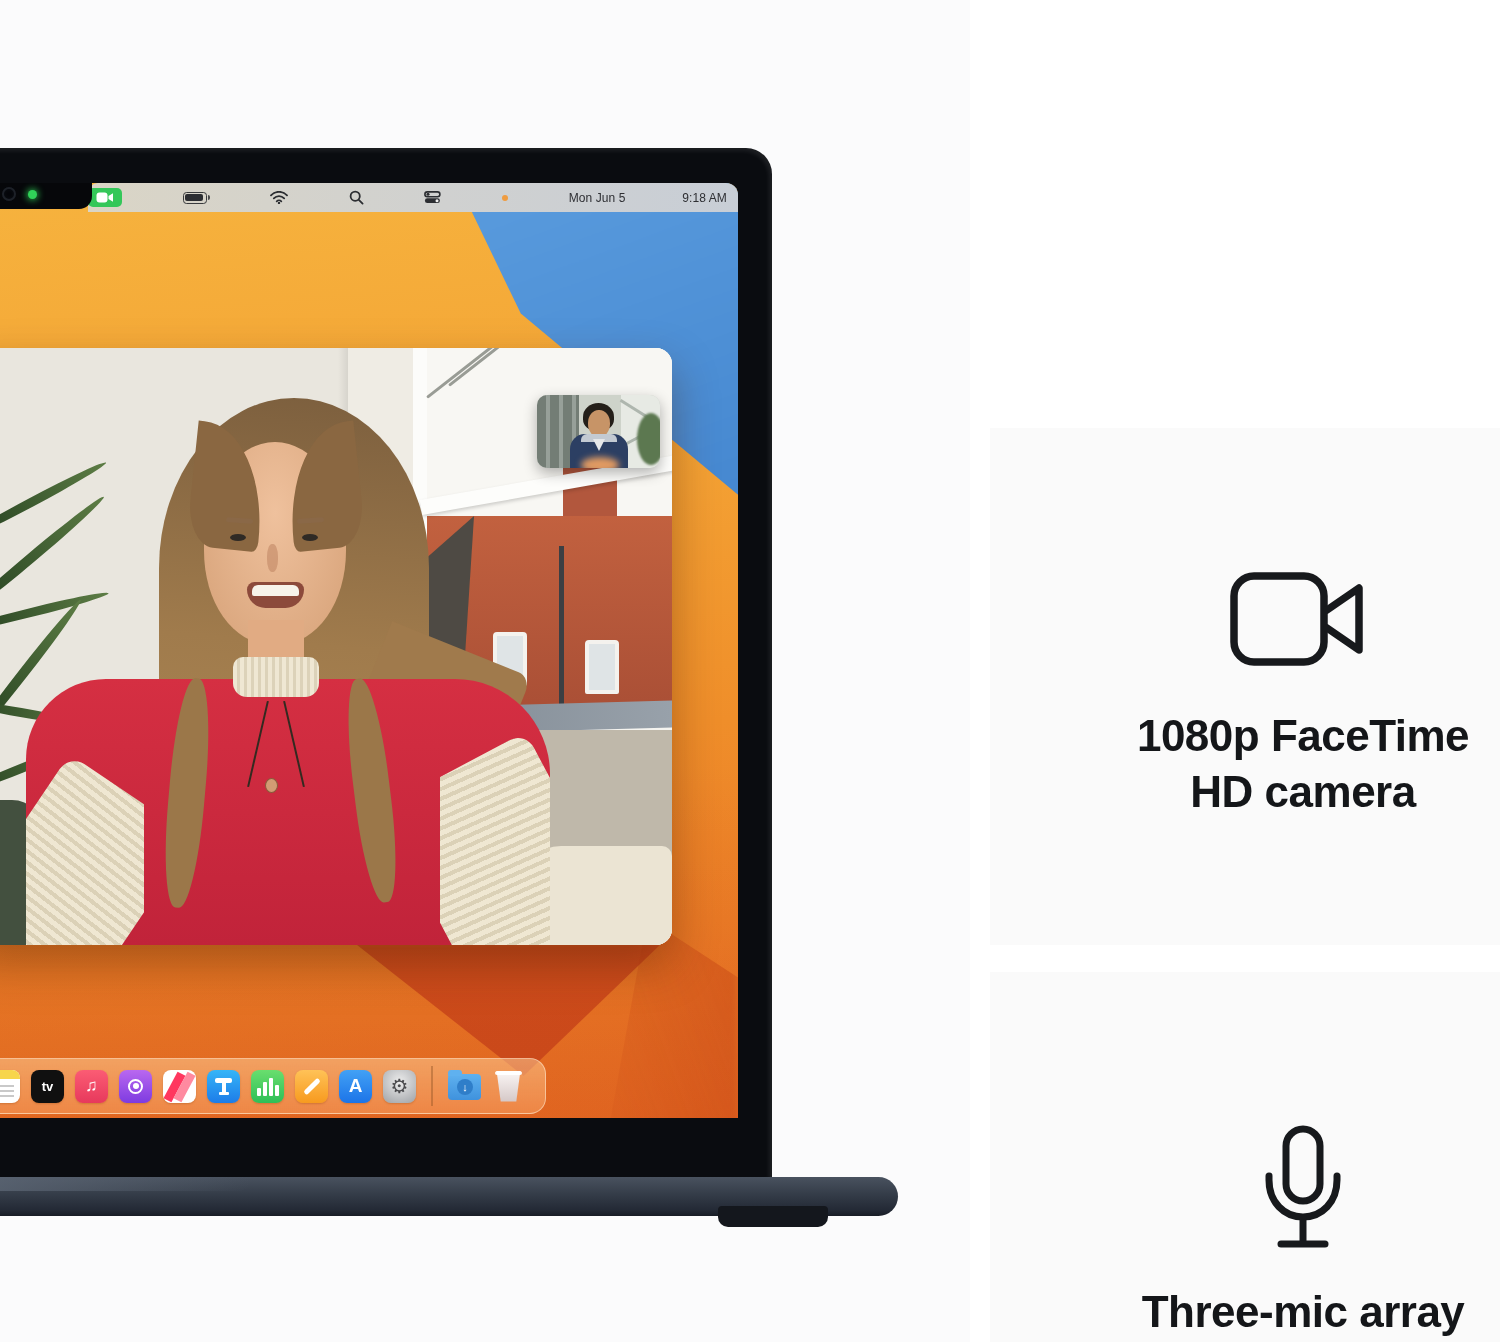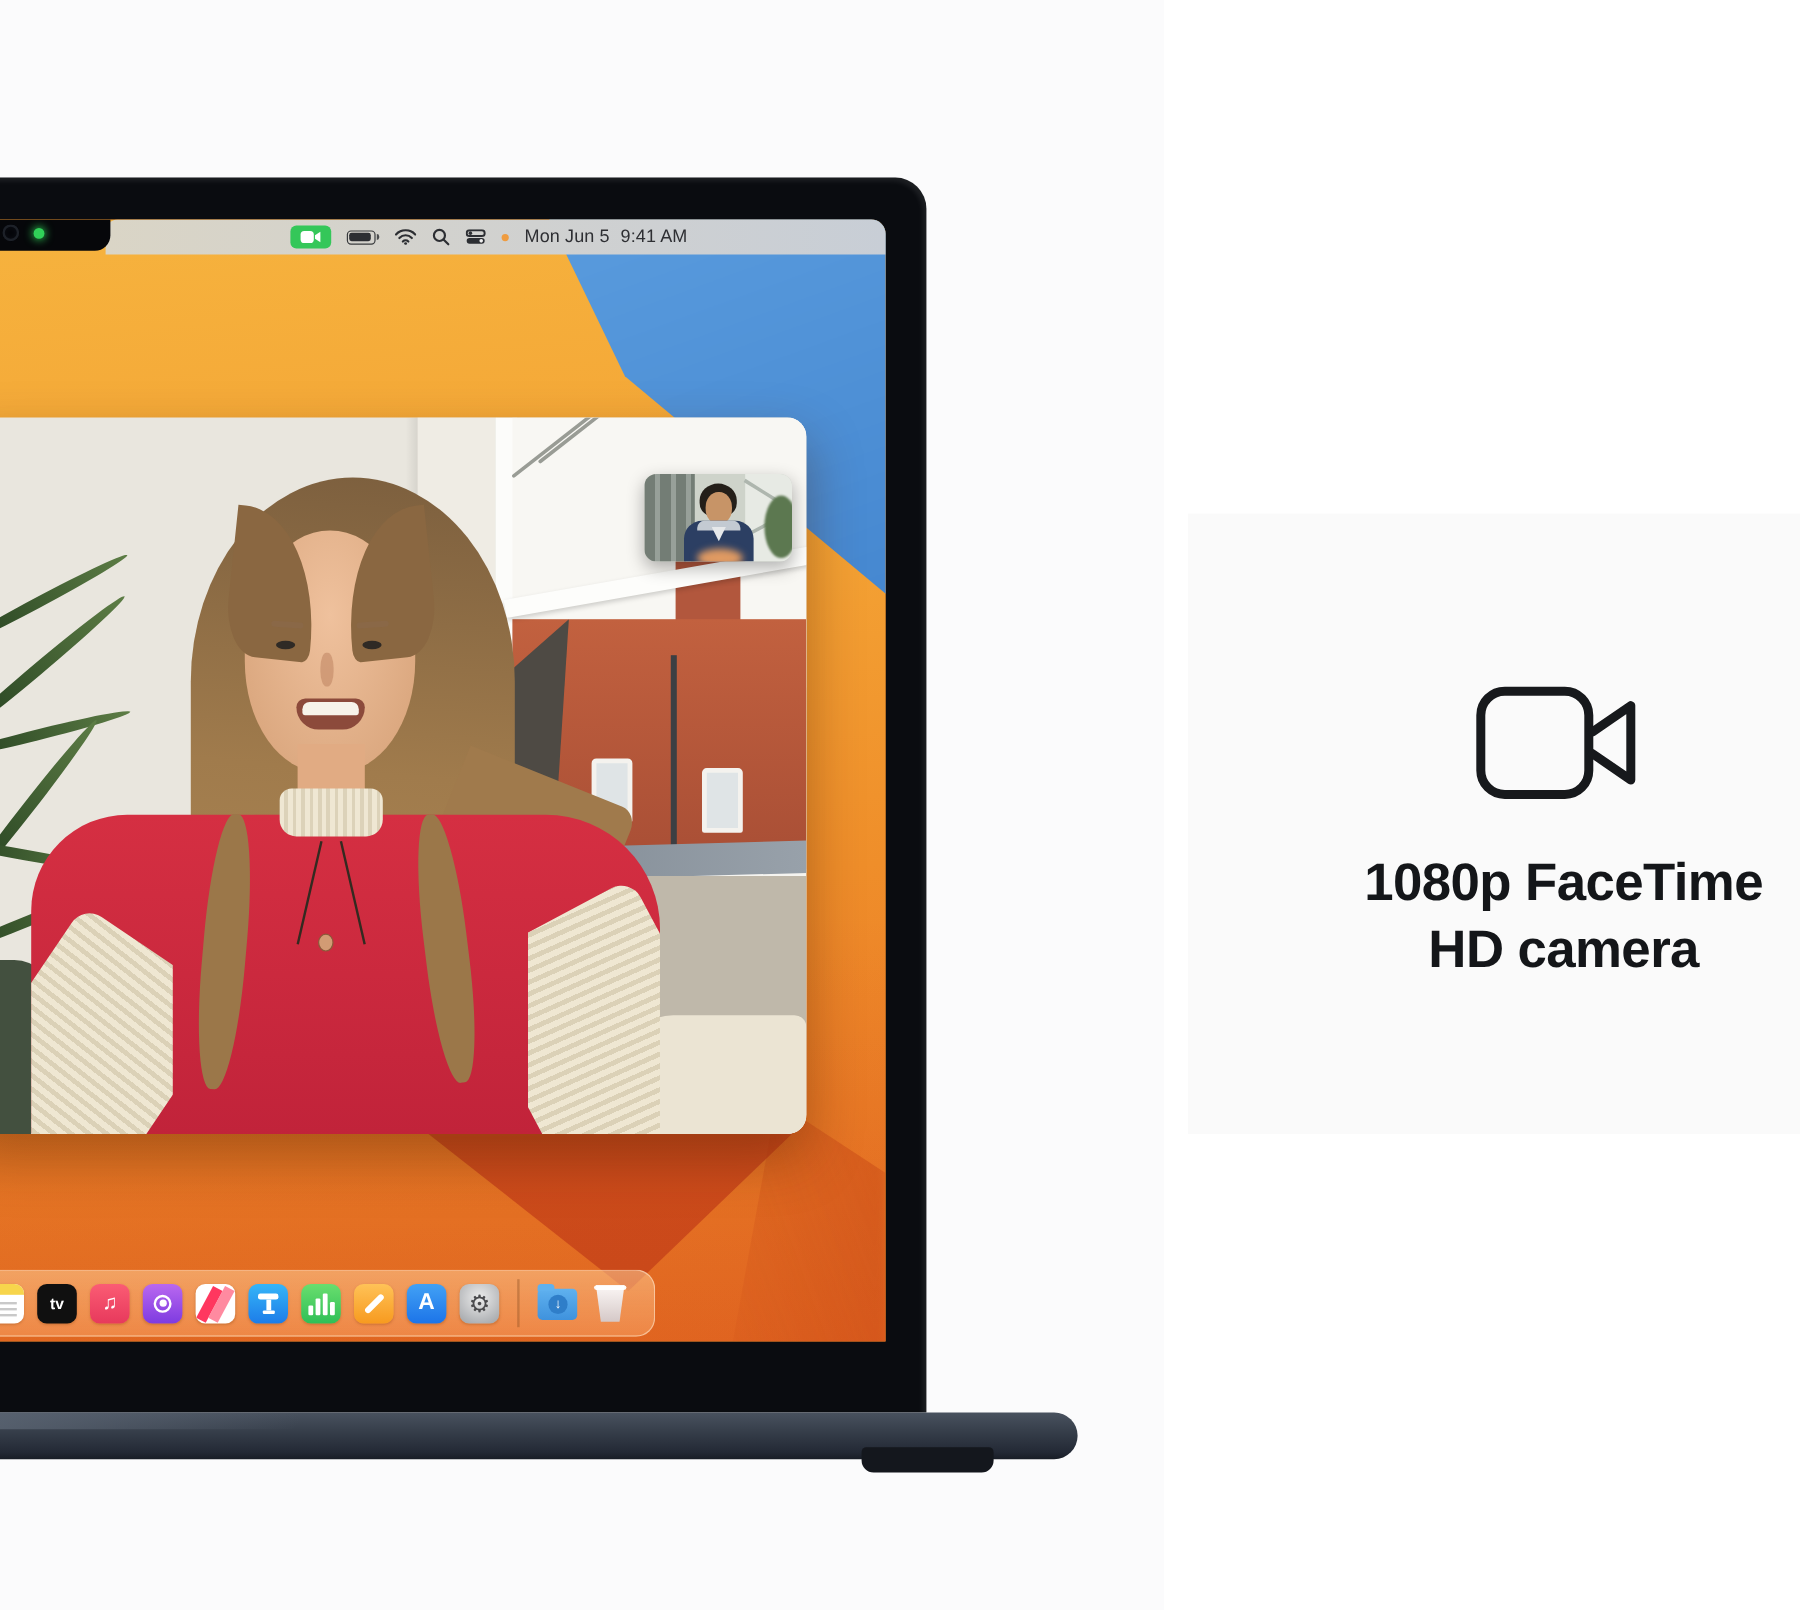--- a/index.html
+++ b/index.html
@@ -40,22 +40,22 @@
      clip-path:polygon(0 0,100% 0,55% 100%);filter:blur(3px);}
   #wp-band{left:598px;top:735px;width:140px;height:270px;opacity:.8;
      background:linear-gradient(250deg,rgba(195,66,22,.6),rgba(230,120,40,0));
      clip-path:polygon(35% 0,100% 22%,100% 100%,0 100%);filter:blur(4px);}
   #wp-vignette{left:0;top:0;width:738px;height:935px;
      background:linear-gradient(180deg,rgba(0,0,0,0) 62%,rgba(180,50,15,.18) 100%);}
 
   
   #menubar{left:88px;top:0;width:650px;height:29px;border-radius:10px 12px 0 0;
      background:linear-gradient(90deg,#dad5c6 0%,#d0d1d0 55%,#c8ced6 100%);
-     display:flex;align-items:center;justify-content:center;gap:13px;padding-right:11px;
-     color:#2e2f33;font-size:15px;}
+     display:flex;align-items:center;justify-content:space-between;gap:13px;padding-right:11px;
+     color:#2e2f33;font-size:12px;}
   .mb-txt{font-weight:500;letter-spacing:.1px;}
   #ft-pill{width:34px;height:19px;border-radius:5px;background:#34c759;display:flex;align-items:center;justify-content:center;}
   #battery{position:relative;width:24px;height:12px;border:1.5px solid rgba(40,42,46,.9);border-radius:3.5px;}
   #battery::after{content:"";position:absolute;left:1px;top:1px;width:18px;height:7px;background:#2c2e32;border-radius:2px;}
   #battery-nub{width:2px;height:5px;background:rgba(40,42,46,.8);border-radius:0 2px 2px 0;margin-left:-12px;}
   #mb-dot{width:6px;height:6px;border-radius:50%;background:#ef9c40;}
 
   
   #notch{left:-8px;top:0;width:100px;height:26px;background:#06070a;border-radius:0 0 13px 0;}
   #cam-lens{left:10px;top:4px;width:14px;height:14px;border-radius:50%;background:#05060a;
@@ -204,21 +204,21 @@
           <line x1="9.8" y1="9.8" x2="13.6" y2="13.6" stroke="#2c2e32" stroke-width="1.8" stroke-linecap="round"></line>
         </svg>
         <svg width="17" height="13" viewBox="0 0 17 13">
           <rect x="0.9" y="0.9" width="15" height="4.8" rx="2.4" fill="none" stroke="#2c2e32" stroke-width="1.6"></rect>
           <circle cx="4" cy="3.3" r="1.5" fill="#2c2e32"></circle>
           <rect x="0.9" y="7.3" width="15" height="4.8" rx="2.4" fill="#2c2e32"></rect>
           <circle cx="13" cy="9.7" r="1.5" fill="#f0f0f0"></circle>
         </svg>
         <div id="mb-dot"></div>
         <span class="mb-txt">Mon Jun 5</span>
-        <span class="mb-txt" style="margin-left:-4px;">9:41 AM</span>
+        <span class="mb-txt" style="margin-left:-4px;">9:18 AM</span>
       </div>
 
       <div id="notch" class="abs">
         <div id="cam-lens" class="abs"></div>
         <div id="cam-led" class="abs"></div>
       </div>
 
       <div id="ft-window" class="abs">
         <div id="wall-right" class="abs"></div>
         <div id="wall-corner" class="abs"></div>
@@ -355,14 +355,25 @@
     <svg class="abs feature-icon" style="top:140px;" width="150" height="102" viewBox="0 0 150 102">
       <rect x="6" y="8" width="90" height="86" rx="20" fill="none" stroke="#17191c" stroke-width="7.5"></rect>
       <path d="M99 42 L131 20 L131 82 L99 60" fill="none" stroke="#17191c" stroke-width="7.5" stroke-linejoin="round" stroke-linecap="round"></path>
     </svg>
     <div class="abs feature-text" style="top:280px;">
       <div>1080p FaceTime</div>
       <div>HD camera</div>
     </div>
   </div>
 
+  <div id="card-mic" class="abs right-card">
+    <svg class="abs feature-icon" style="top:152px;" width="104" height="138" viewBox="0 0 104 138">
+      <rect x="35" y="5" width="34" height="72" rx="17" fill="none" stroke="#17191c" stroke-width="7"></rect>
+      <path d="M18 52 L18 56 C18 78 33 93 52 93 C71 93 86 78 86 56 L86 52" fill="none" stroke="#17191c" stroke-width="7" stroke-linecap="round"></path>
+      <line x1="52" y1="93" x2="52" y2="118" stroke="#17191c" stroke-width="7"></line>
+      <line x1="30" y1="120" x2="74" y2="120" stroke="#17191c" stroke-width="7" stroke-linecap="round"></line>
+    </svg>
+    <div class="abs feature-text" style="top:312px;">
+      <div>Three-mic array</div>
+    </div>
+  </div>
 
 </div>
 
 </body></html>

